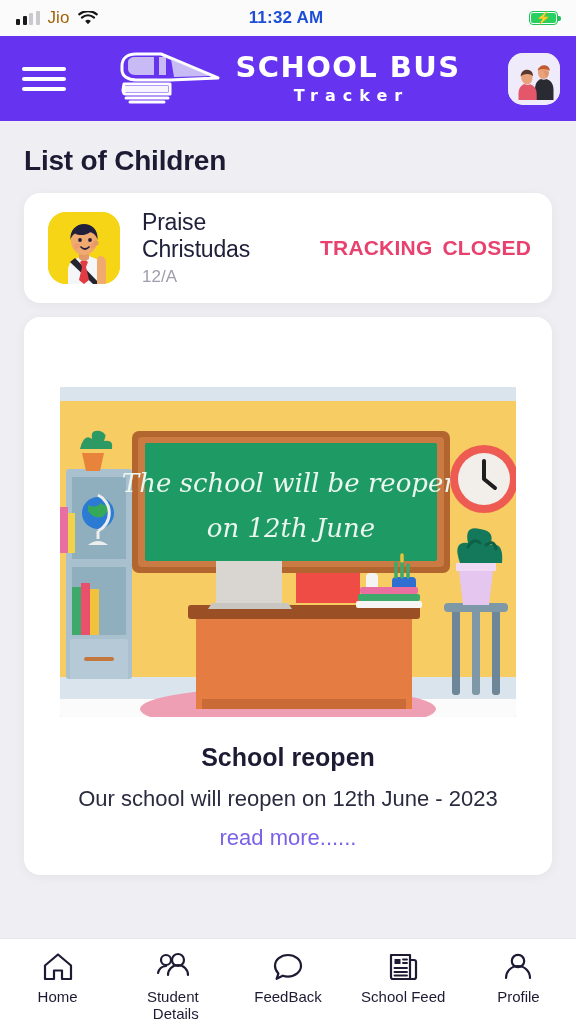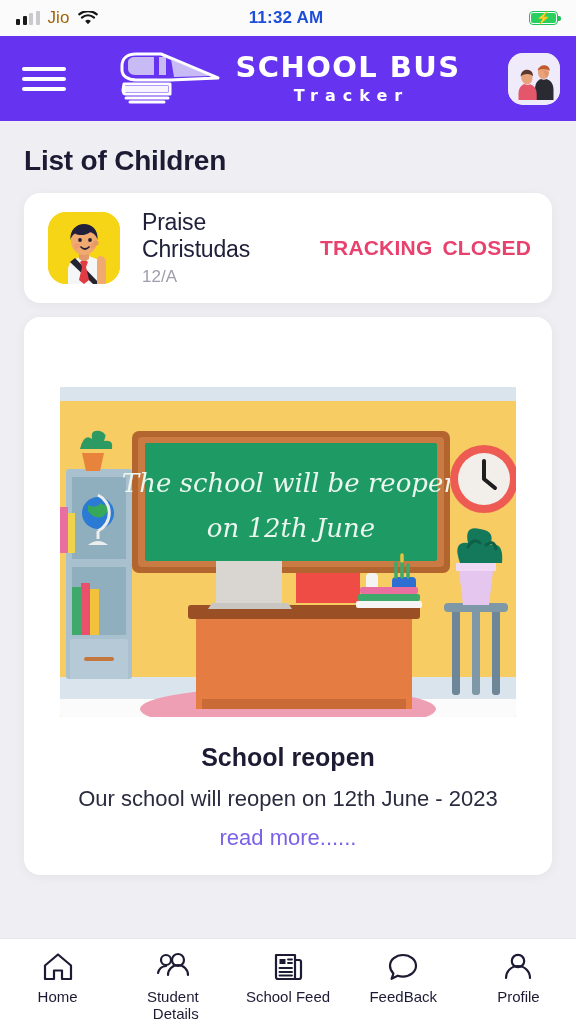--- a/index.html
+++ b/index.html
@@ -302,37 +302,37 @@
         <circle cx="23" cy="9" r="6" fill="none" stroke="#1D1B33" stroke-width="2.2"></circle>
         <circle cx="11" cy="9" r="5" fill="none" stroke="#1D1B33" stroke-width="2.2"></circle>
         <path d="M13 24 a10 10 0 0 1 20 0" fill="none" stroke="#1D1B33" stroke-width="2.2" stroke-linecap="round"></path>
         <path d="M3 22 a9 9 0 0 1 8-7" fill="none" stroke="#1D1B33" stroke-width="2.2" stroke-linecap="round"></path>
       </svg>
       <div class="tab-label"><span>Student</span><br><span>Details</span></div>
     </div>
 
     <div class="tab">
       <svg width="34" height="32" viewBox="0 0 34 32">
+        <path d="M17 4 c7.2 0 13 4.8 13 10.8 0 6-5.8 10.8-13 10.8 -1.9 0-3.7-.3-5.3-.9 l-6.1 3.1 1.8-5.2 C5.4 20.6 4 17.9 4 14.8 4 8.8 9.8 4 17 4Z" fill="none" stroke="#1D1B33" stroke-width="2.2" stroke-linejoin="round"></path>
+      </svg>
+      <div class="tab-label">FeedBack</div>
+    </div>
+
+    <div class="tab">
+      <svg width="34" height="32" viewBox="0 0 34 32">
         <path d="M5 4 H24 V28 H7 a2 2 0 0 1 -2 -2 Z" fill="none" stroke="#1D1B33" stroke-width="2.2" stroke-linejoin="round"></path>
         <path d="M24 9 H28 a2 2 0 0 1 2 2 V26 a2 2 0 0 1 -2 2 H24" fill="none" stroke="#1D1B33" stroke-width="2.2" stroke-linejoin="round"></path>
         <rect x="8.5" y="8" width="6" height="5" fill="#1D1B33"></rect>
         <path d="M17 8.5 H21 M17 12 H21 M8.5 17 H21 M8.5 21 H21 M8.5 24.5 H21" stroke="#1D1B33" stroke-width="1.9" stroke-linecap="round"></path>
       </svg>
       <div class="tab-label">School Feed</div>
     </div>
 
     <div class="tab">
       <svg width="34" height="32" viewBox="0 0 34 32">
-        <path d="M17 4 c7.2 0 13 4.8 13 10.8 0 6-5.8 10.8-13 10.8 -1.9 0-3.7-.3-5.3-.9 l-6.1 3.1 1.8-5.2 C5.4 20.6 4 17.9 4 14.8 4 8.8 9.8 4 17 4Z" fill="none" stroke="#1D1B33" stroke-width="2.2" stroke-linejoin="round"></path>
-      </svg>
-      <div class="tab-label">FeedBack</div>
-    </div>
-
-    <div class="tab">
-      <svg width="34" height="32" viewBox="0 0 34 32">
         <circle cx="17" cy="10" r="6.2" fill="none" stroke="#1D1B33" stroke-width="2.2"></circle>
         <path d="M5 27 a12 12 0 0 1 24 0" fill="none" stroke="#1D1B33" stroke-width="2.2" stroke-linecap="round"></path>
       </svg>
       <div class="tab-label">Profile</div>
     </div>
 
   </div>
 </div>
 
 </body></html>

